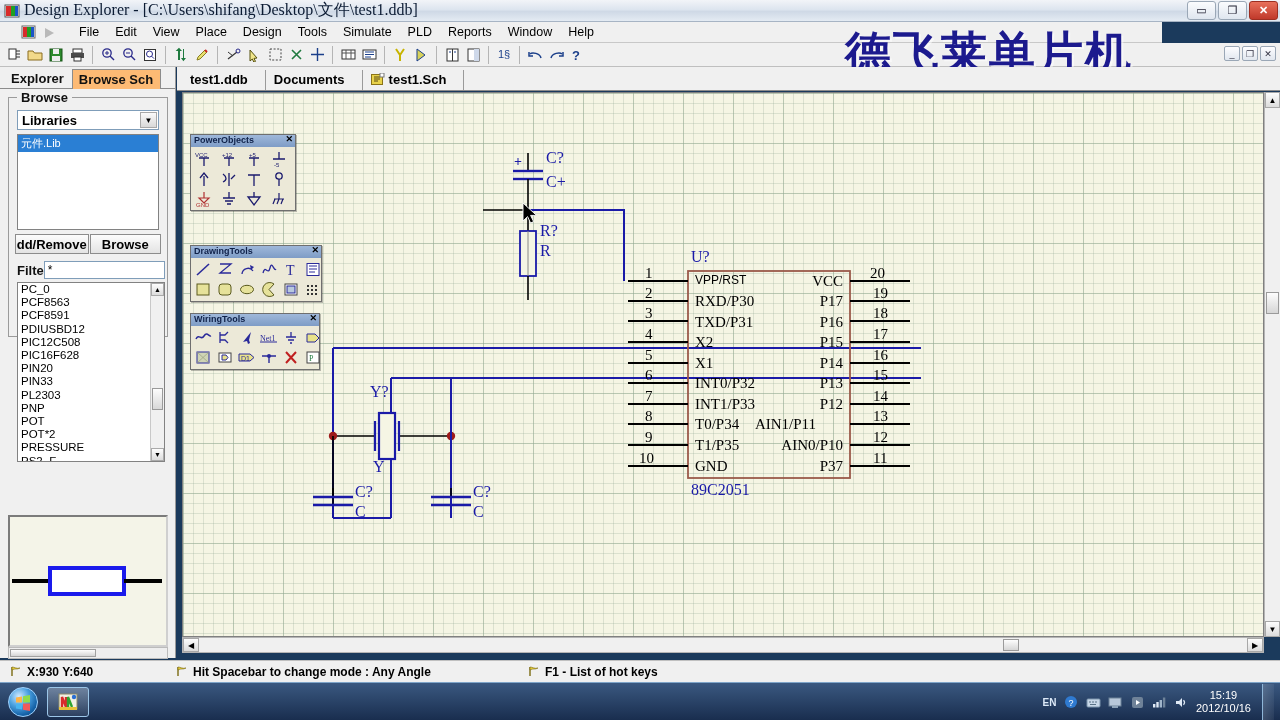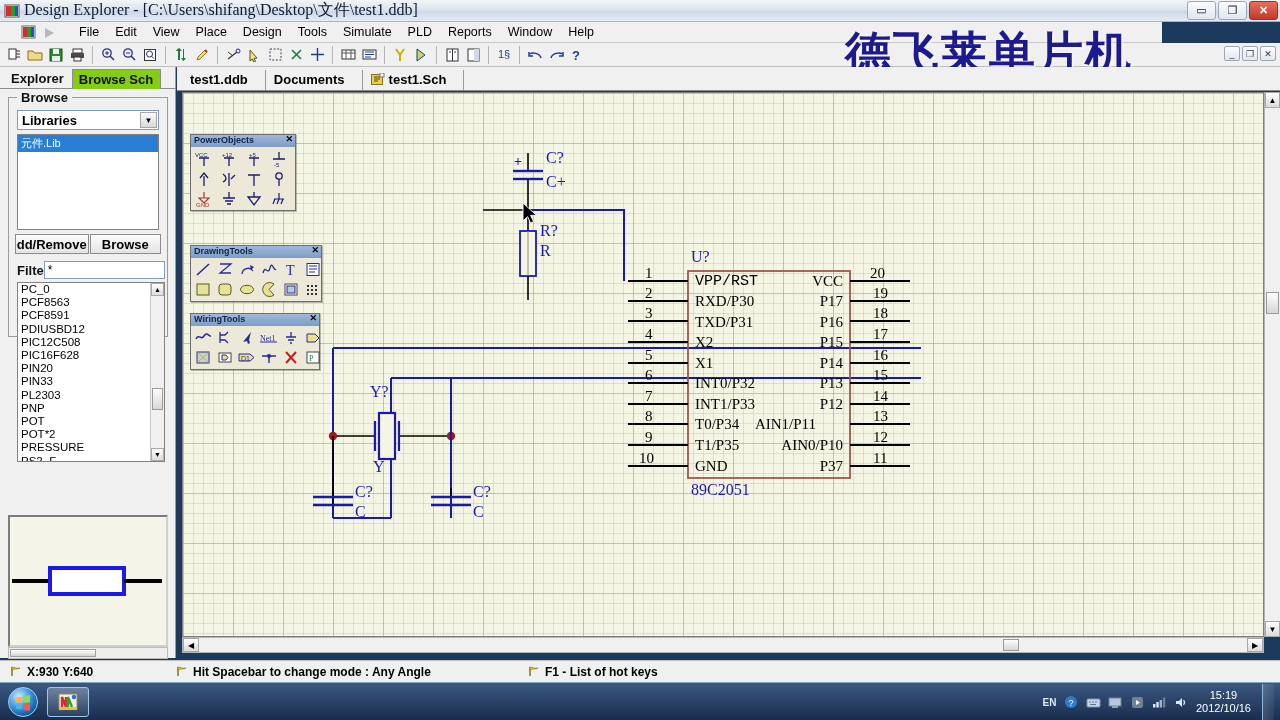--- a/index.html
+++ b/index.html
@@ -77,21 +77,21 @@
   
   .leftpanel{
     position:absolute; left:0; top:67px; width:176px; height:591px;
     background:#f0f0f0; border-right:1px solid #9a9a9a;
   }
   .paneltabs{ height:22px; display:flex; align-items:flex-end; padding-left:4px; border-bottom:1px solid #8c8c8c;}
   .ptab{
     font-size:13px; padding:2px 7px 2px 6px; font-weight:bold; color:#111;
     background:#f0f0f0; border:1px solid transparent; border-bottom:none;
   }
-  .ptab.active{ background:#84cc16; border-color:#8c8c8c #8c8c8c #fff; position:relative; top:1px;}
+  .ptab.active{ background:#fdba74; border-color:#8c8c8c #8c8c8c #fff; position:relative; top:1px;}
   .groupbox{
     position:absolute; left:8px; top:30px; width:160px; height:240px;
     border:1px solid #9b9b9b;
     padding-left:24px;
   }
   .groupbox .legend{
     position:absolute; left:8px; top:-8px; background:#f0f0f0; padding:0 4px;
     font-size:13px; font-weight:bold; color:#111;
   }
   .combo{
@@ -649,21 +649,21 @@
     <div style="position:absolute;left:690px;top:192px;font-family:'Liberation Serif',serif;font-size:15px;color:#000">19</div>
     <div style="position:absolute;left:690px;top:212px;font-family:'Liberation Serif',serif;font-size:15px;color:#000">18</div>
     <div style="position:absolute;left:690px;top:233px;font-family:'Liberation Serif',serif;font-size:15px;color:#000">17</div>
     <div style="position:absolute;left:690px;top:254px;font-family:'Liberation Serif',serif;font-size:15px;color:#000">16</div>
     <div style="position:absolute;left:690px;top:274px;font-family:'Liberation Serif',serif;font-size:15px;color:#000">15</div>
     <div style="position:absolute;left:690px;top:295px;font-family:'Liberation Serif',serif;font-size:15px;color:#000">14</div>
     <div style="position:absolute;left:690px;top:315px;font-family:'Liberation Serif',serif;font-size:15px;color:#000">13</div>
     <div style="position:absolute;left:690px;top:336px;font-family:'Liberation Serif',serif;font-size:15px;color:#000">12</div>
     <div style="position:absolute;left:690px;top:357px;font-family:'Liberation Serif',serif;font-size:15px;color:#000">11</div>
 
-    <div style="position:absolute;left:512px;top:180px;font-family:Liberation Mono, monospace;font-size:15px;color:#000">VPP/RST</div>
+    <div style="position:absolute;left:512px;top:180px;font-family:Liberation Sans, sans-serif;font-size:12px;color:#000">VPP/RST</div>
     <div style="position:absolute;left:512px;top:200px;font-family:'Liberation Serif',serif;font-size:15px;color:#000">RXD/P30</div>
     <div style="position:absolute;left:512px;top:221px;font-family:'Liberation Serif',serif;font-size:15px;color:#000">TXD/P31</div>
     <div style="position:absolute;left:512px;top:241px;font-family:'Liberation Serif',serif;font-size:15px;color:#000">X2</div>
     <div style="position:absolute;left:512px;top:262px;font-family:'Liberation Serif',serif;font-size:15px;color:#000">X1</div>
     <div style="position:absolute;left:512px;top:282px;font-family:'Liberation Serif',serif;font-size:15px;color:#000">INT0/P32</div>
     <div style="position:absolute;left:512px;top:303px;font-family:'Liberation Serif',serif;font-size:15px;color:#000">INT1/P33</div>
     <div style="position:absolute;left:512px;top:323px;font-family:'Liberation Serif',serif;font-size:15px;color:#000">T0/P34</div>
     <div style="position:absolute;left:512px;top:344px;font-family:'Liberation Serif',serif;font-size:15px;color:#000">T1/P35</div>
     <div style="position:absolute;left:512px;top:365px;font-family:'Liberation Serif',serif;font-size:15px;color:#000">GND</div>
 

